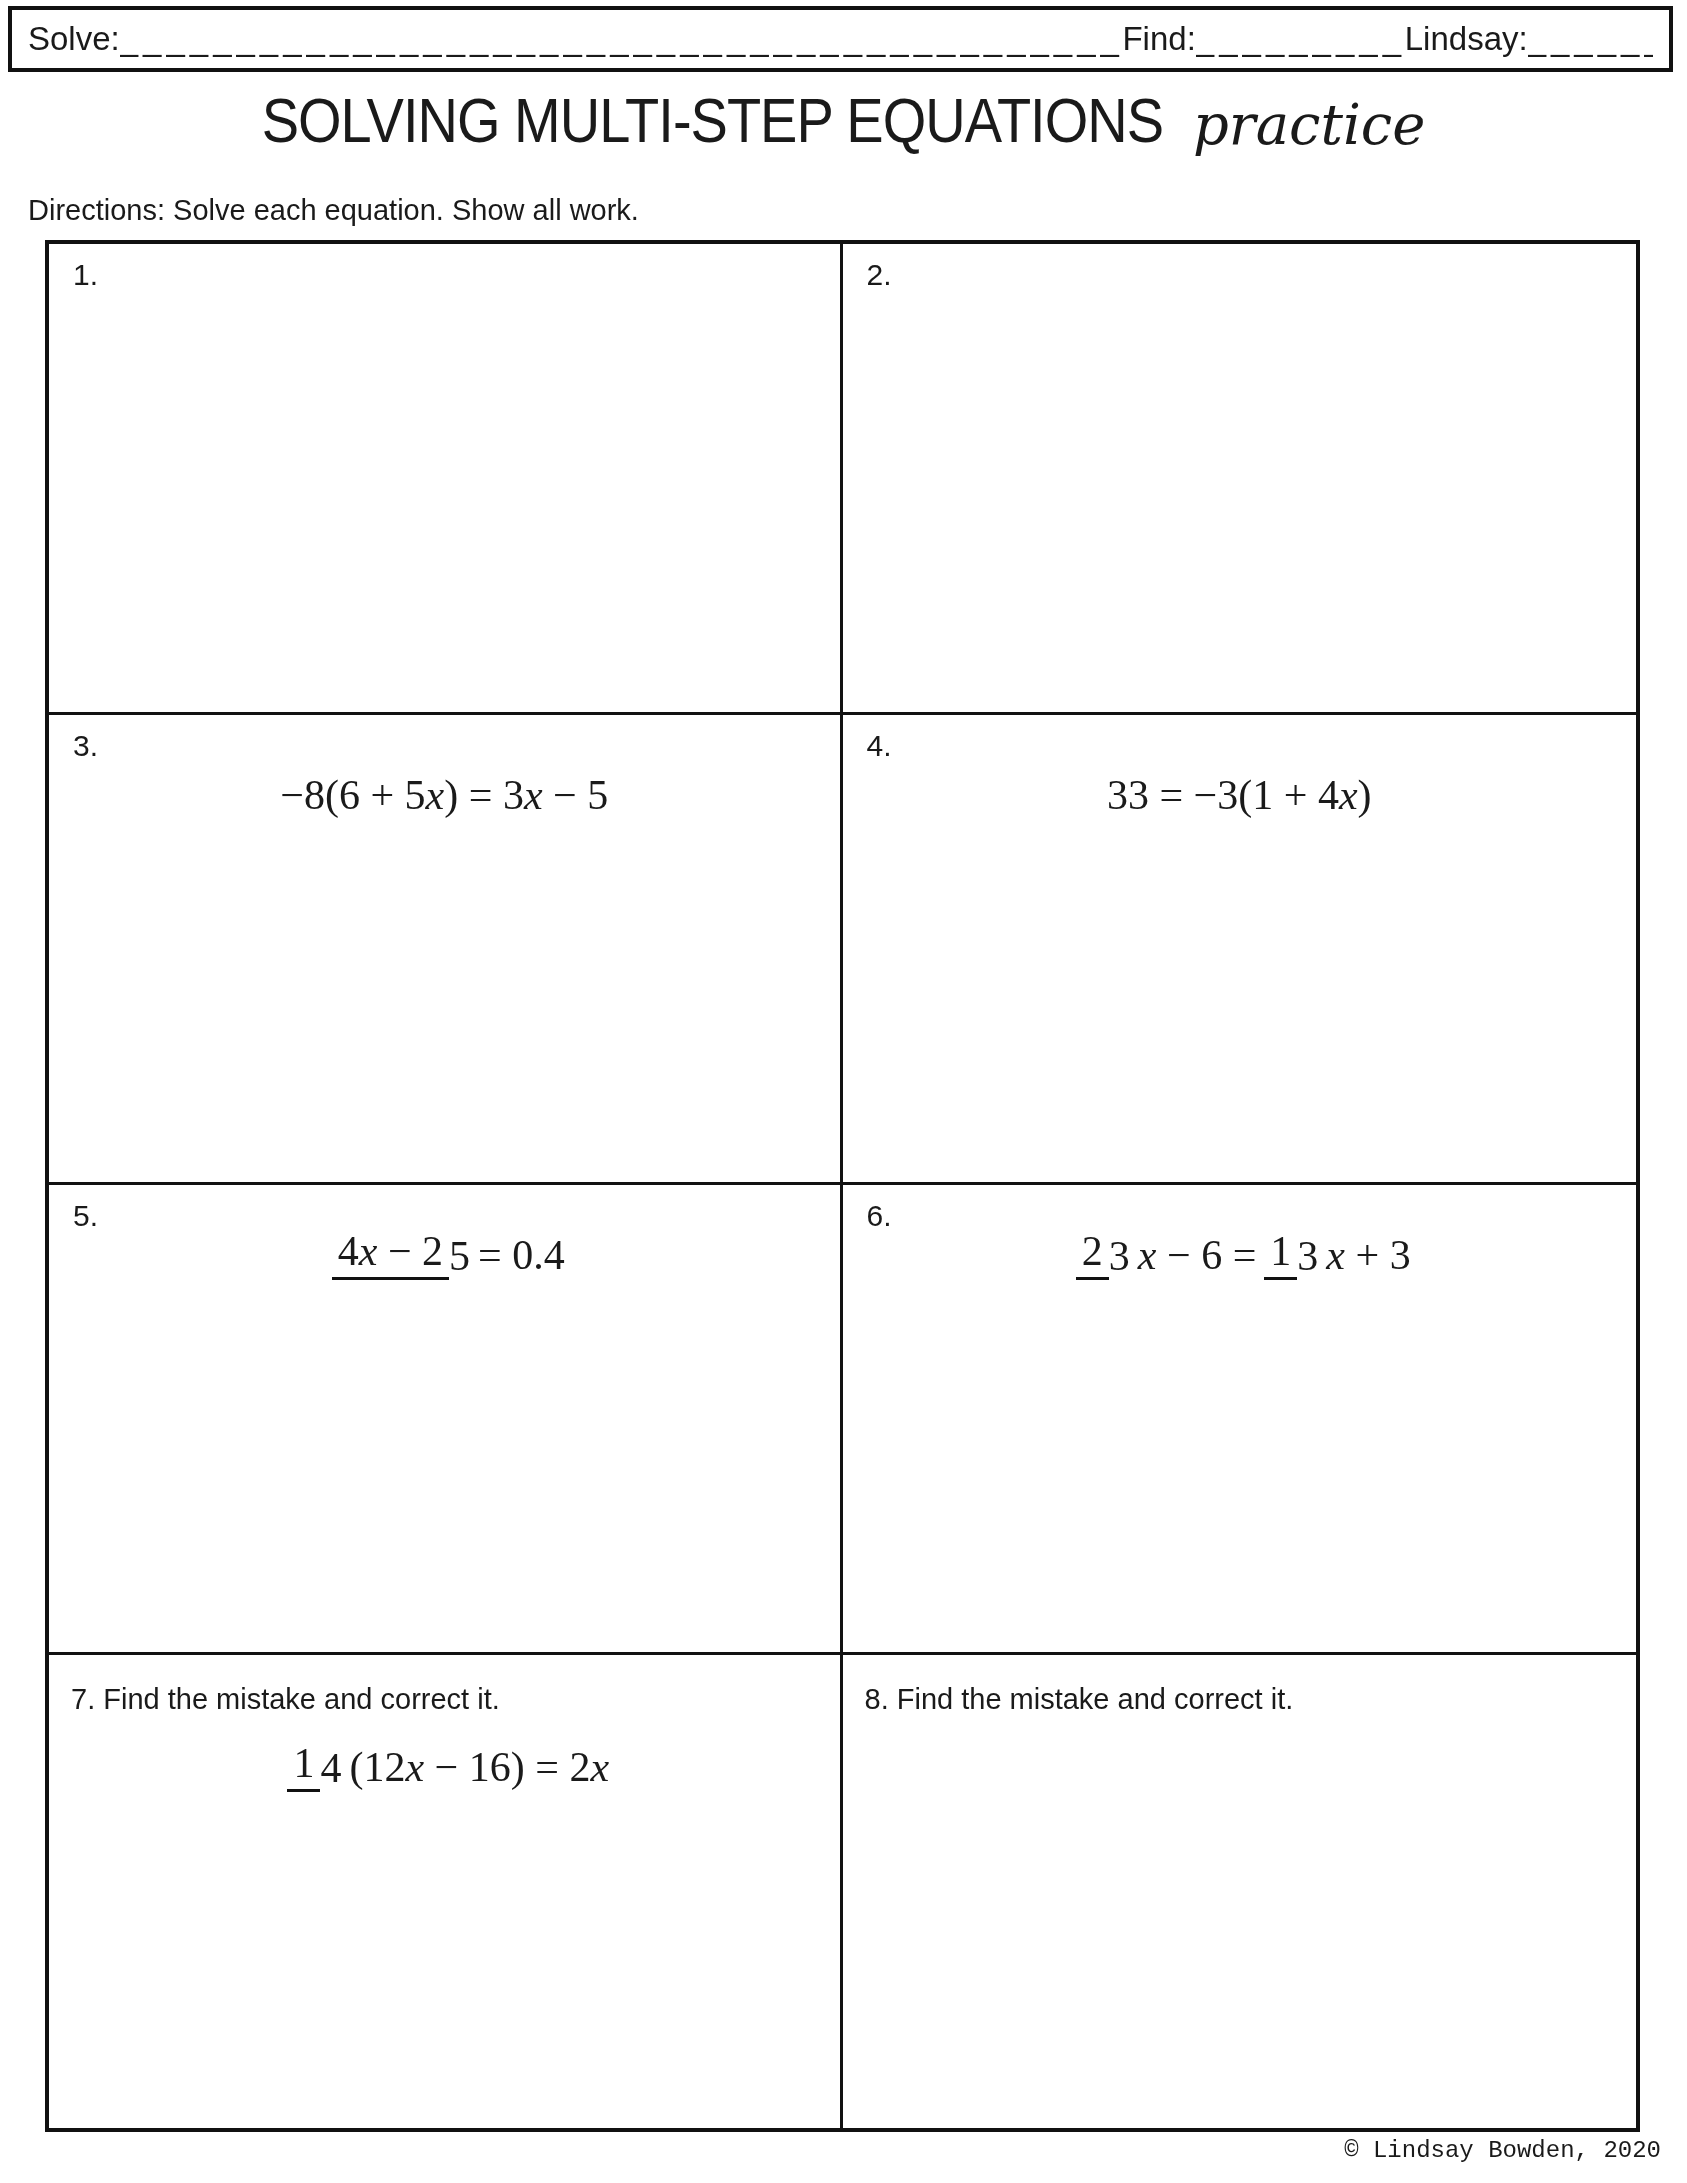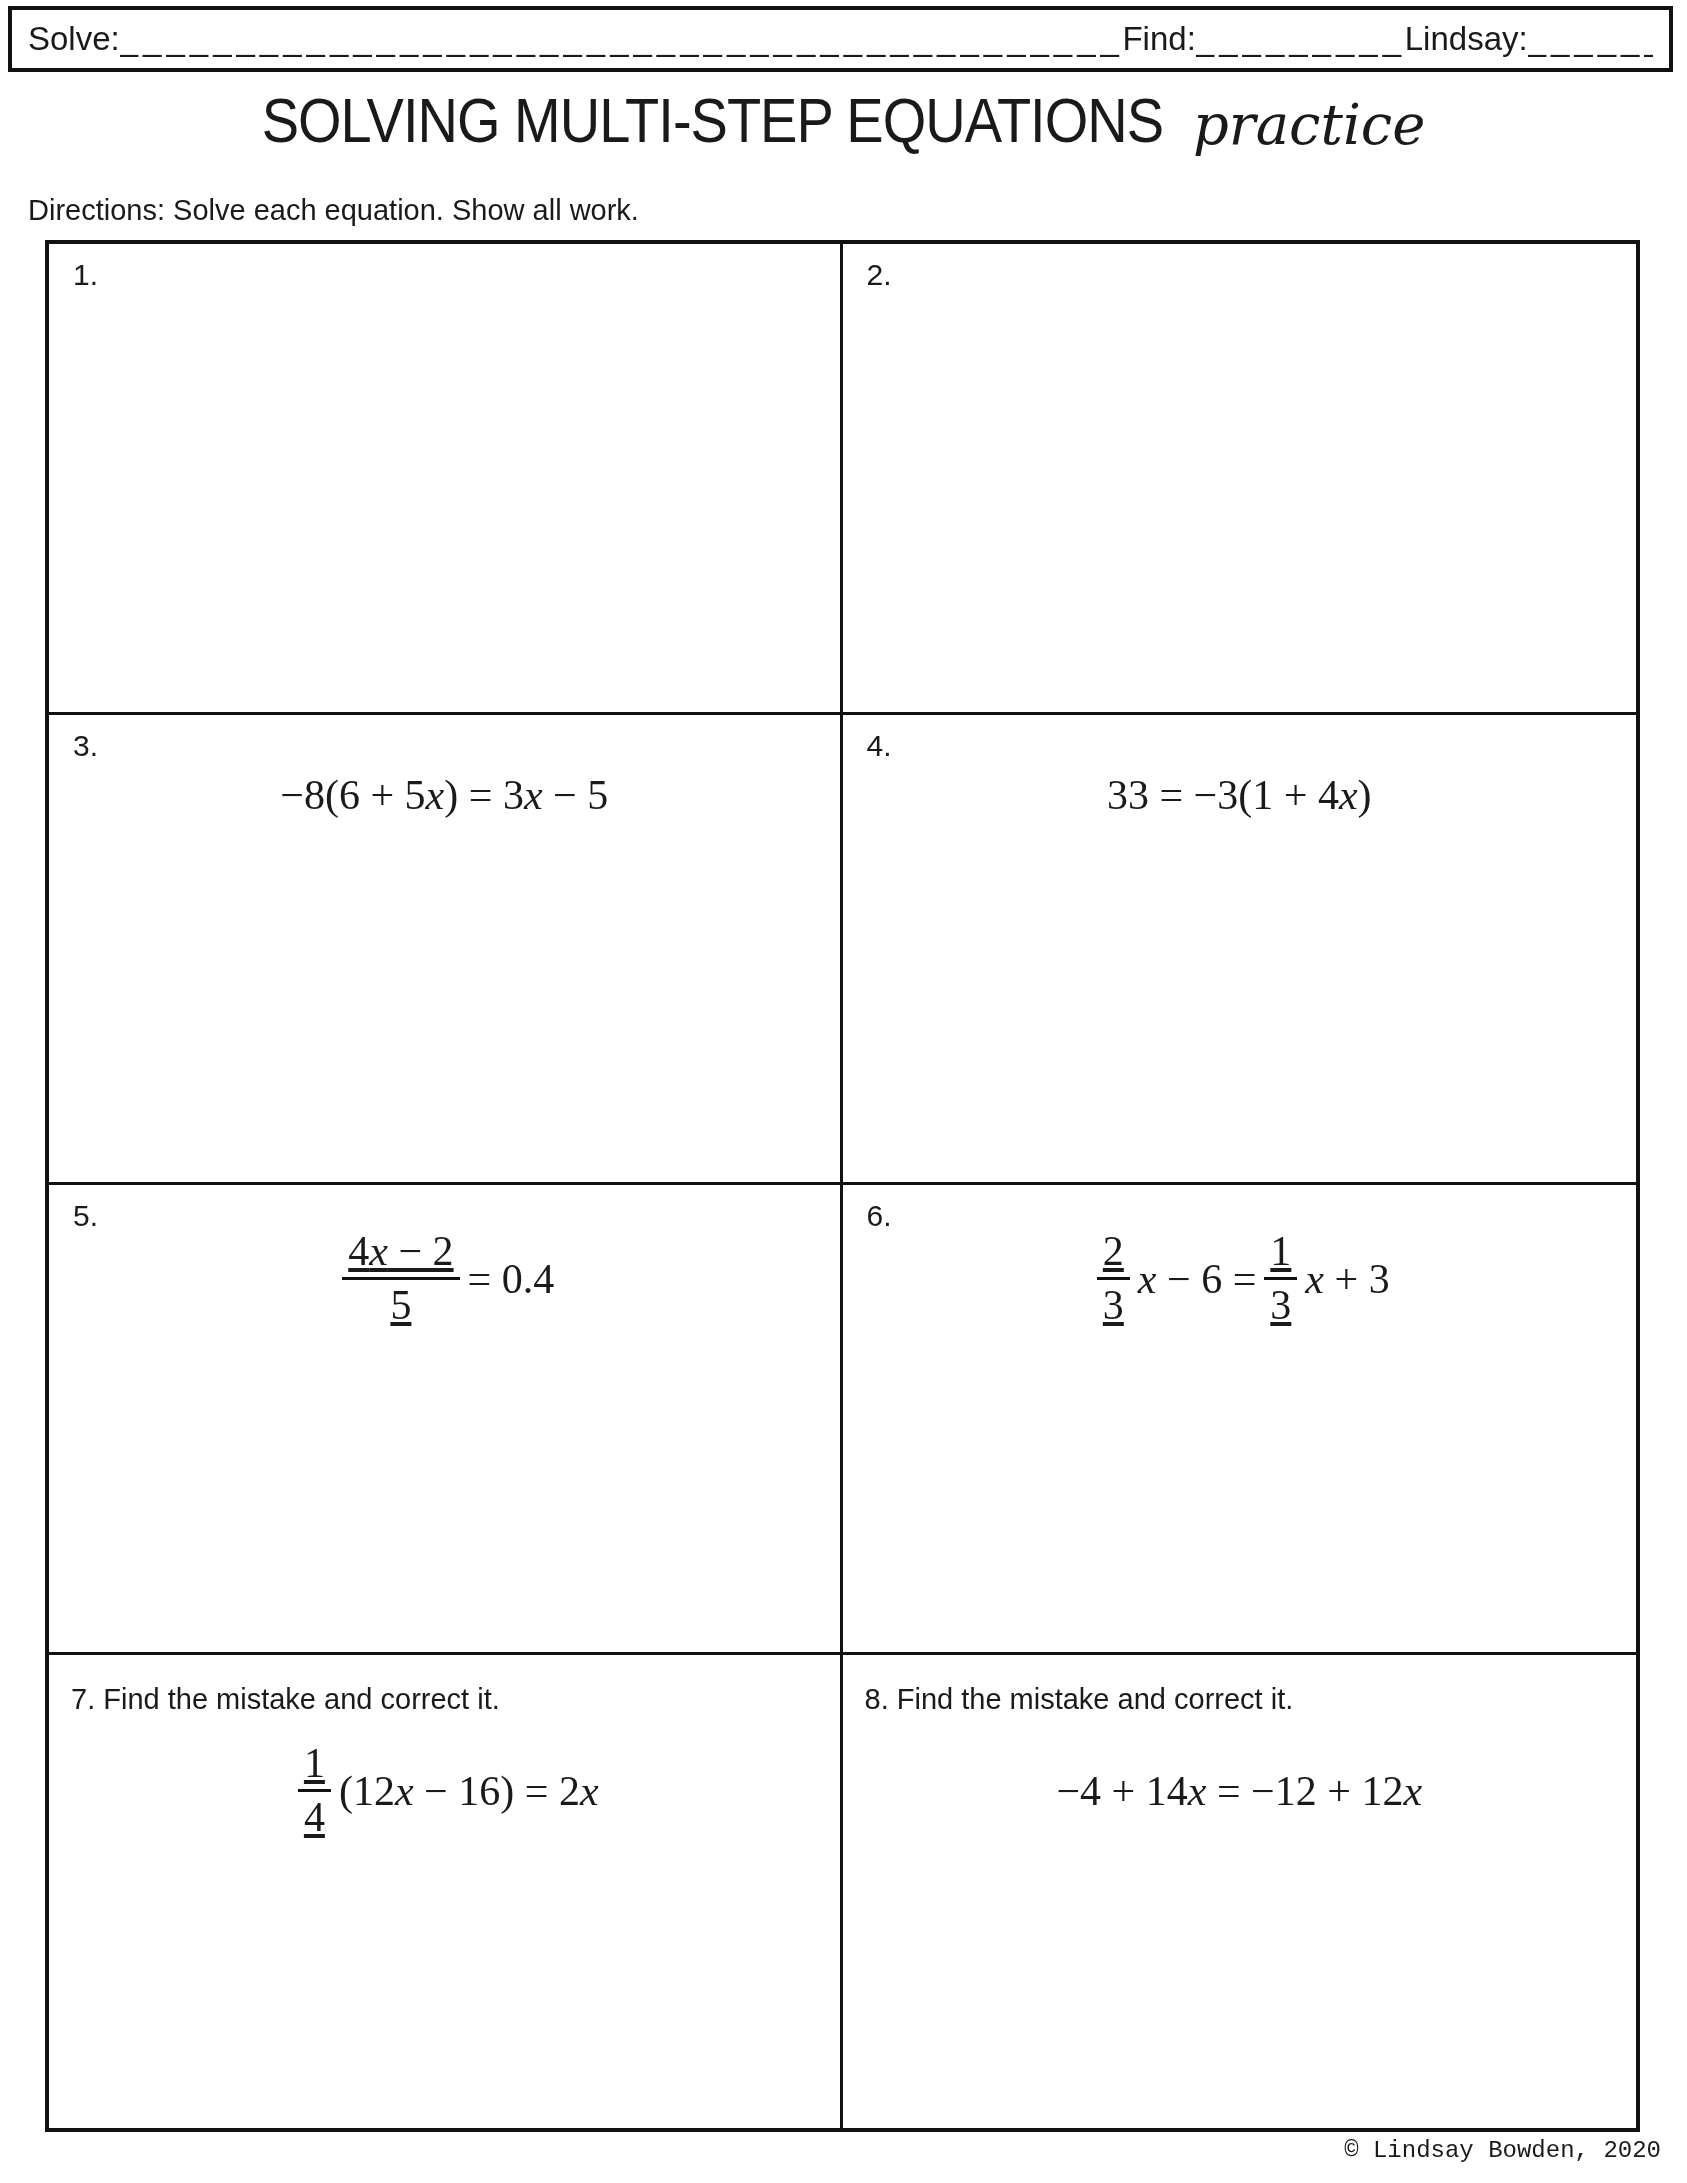--- a/index.html
+++ b/index.html
@@ -62,22 +62,22 @@
     font-family:"Liberation Serif", serif; font-size:42px; white-space:pre;
   }
   .eq-r1 { top:56px; }
   .eq-frac5 { top:44px; }
   .eq-frac6 { top:44px; }
   .eq-r4a { top:86px; }
   .eq-r4b { top:112px; }
 
   .var { font-style:italic; }
 
-  .frac { display:inline-flex; flex-direction:column; align-items:center;
-          text-align:center; margin:0 8px; line-height:1.08;text-decoration:underline; }
+  .frac { display:inline-flex; flex-direction:row; align-items:center;
+          text-align:center; margin:0 8px; line-height:1.08; }
   .frac .top { border-bottom:3px solid #111; padding:0 6px 3px 6px; }
   .frac .bot { padding-top:3px; }
 
   
   .footer {
     position:absolute; top:2137px; right:26px;
     font-family:Liberation Mono, monospace; font-size:24px;
   }
 </style>
 </head>
@@ -151,18 +151,17 @@
       <span class="frac">
         <span class="top math">1</span>
         <span class="bot math">4</span>
       </span>
       <span class="math">(12<span class="var">x</span> − 16) = 2<span class="var">x</span></span>
     </div>
   </div>
 
   <div class="cell">
     <div class="plabel">8. Find the mistake and correct it.</div>
-    <div class="eq eq-r4b"><span class="math">−4 + 14<span class="var">x</span> = −12 + 12<span class="var">x</span></span></div>
   </div>
 
 </div>
 
 <div class="footer">© Lindsay Bowden, 2020</div>
 
 </body></html>

